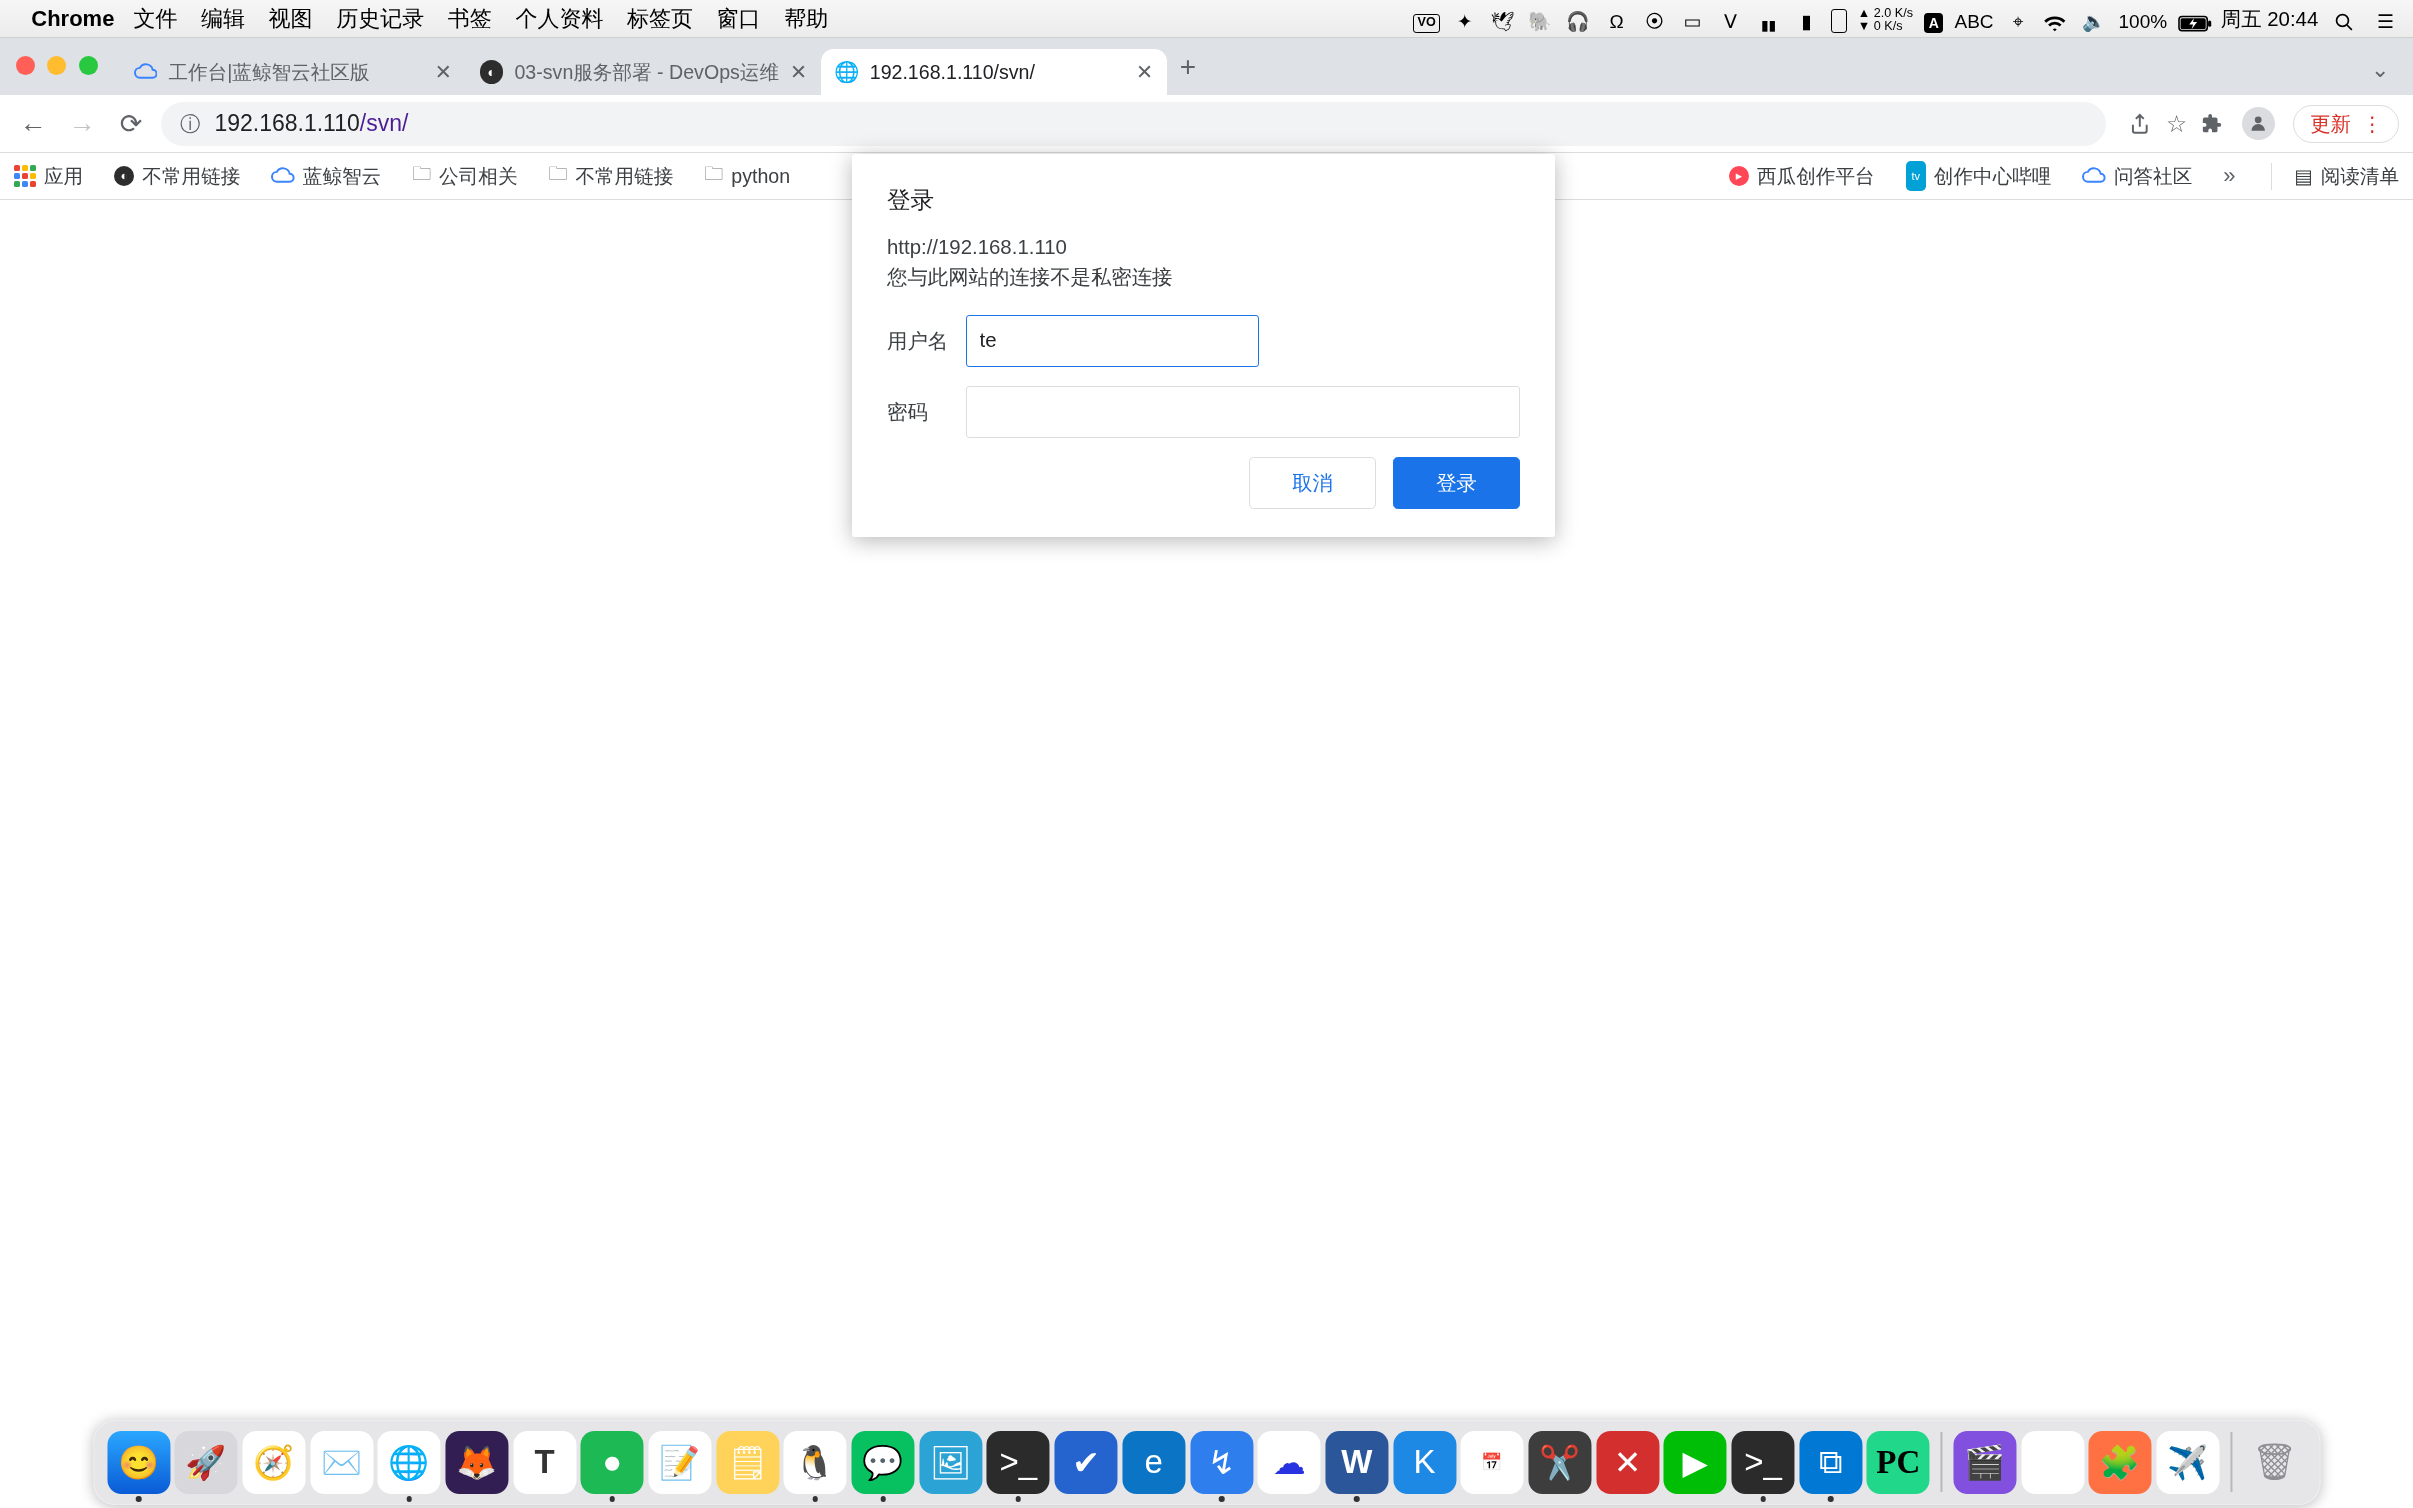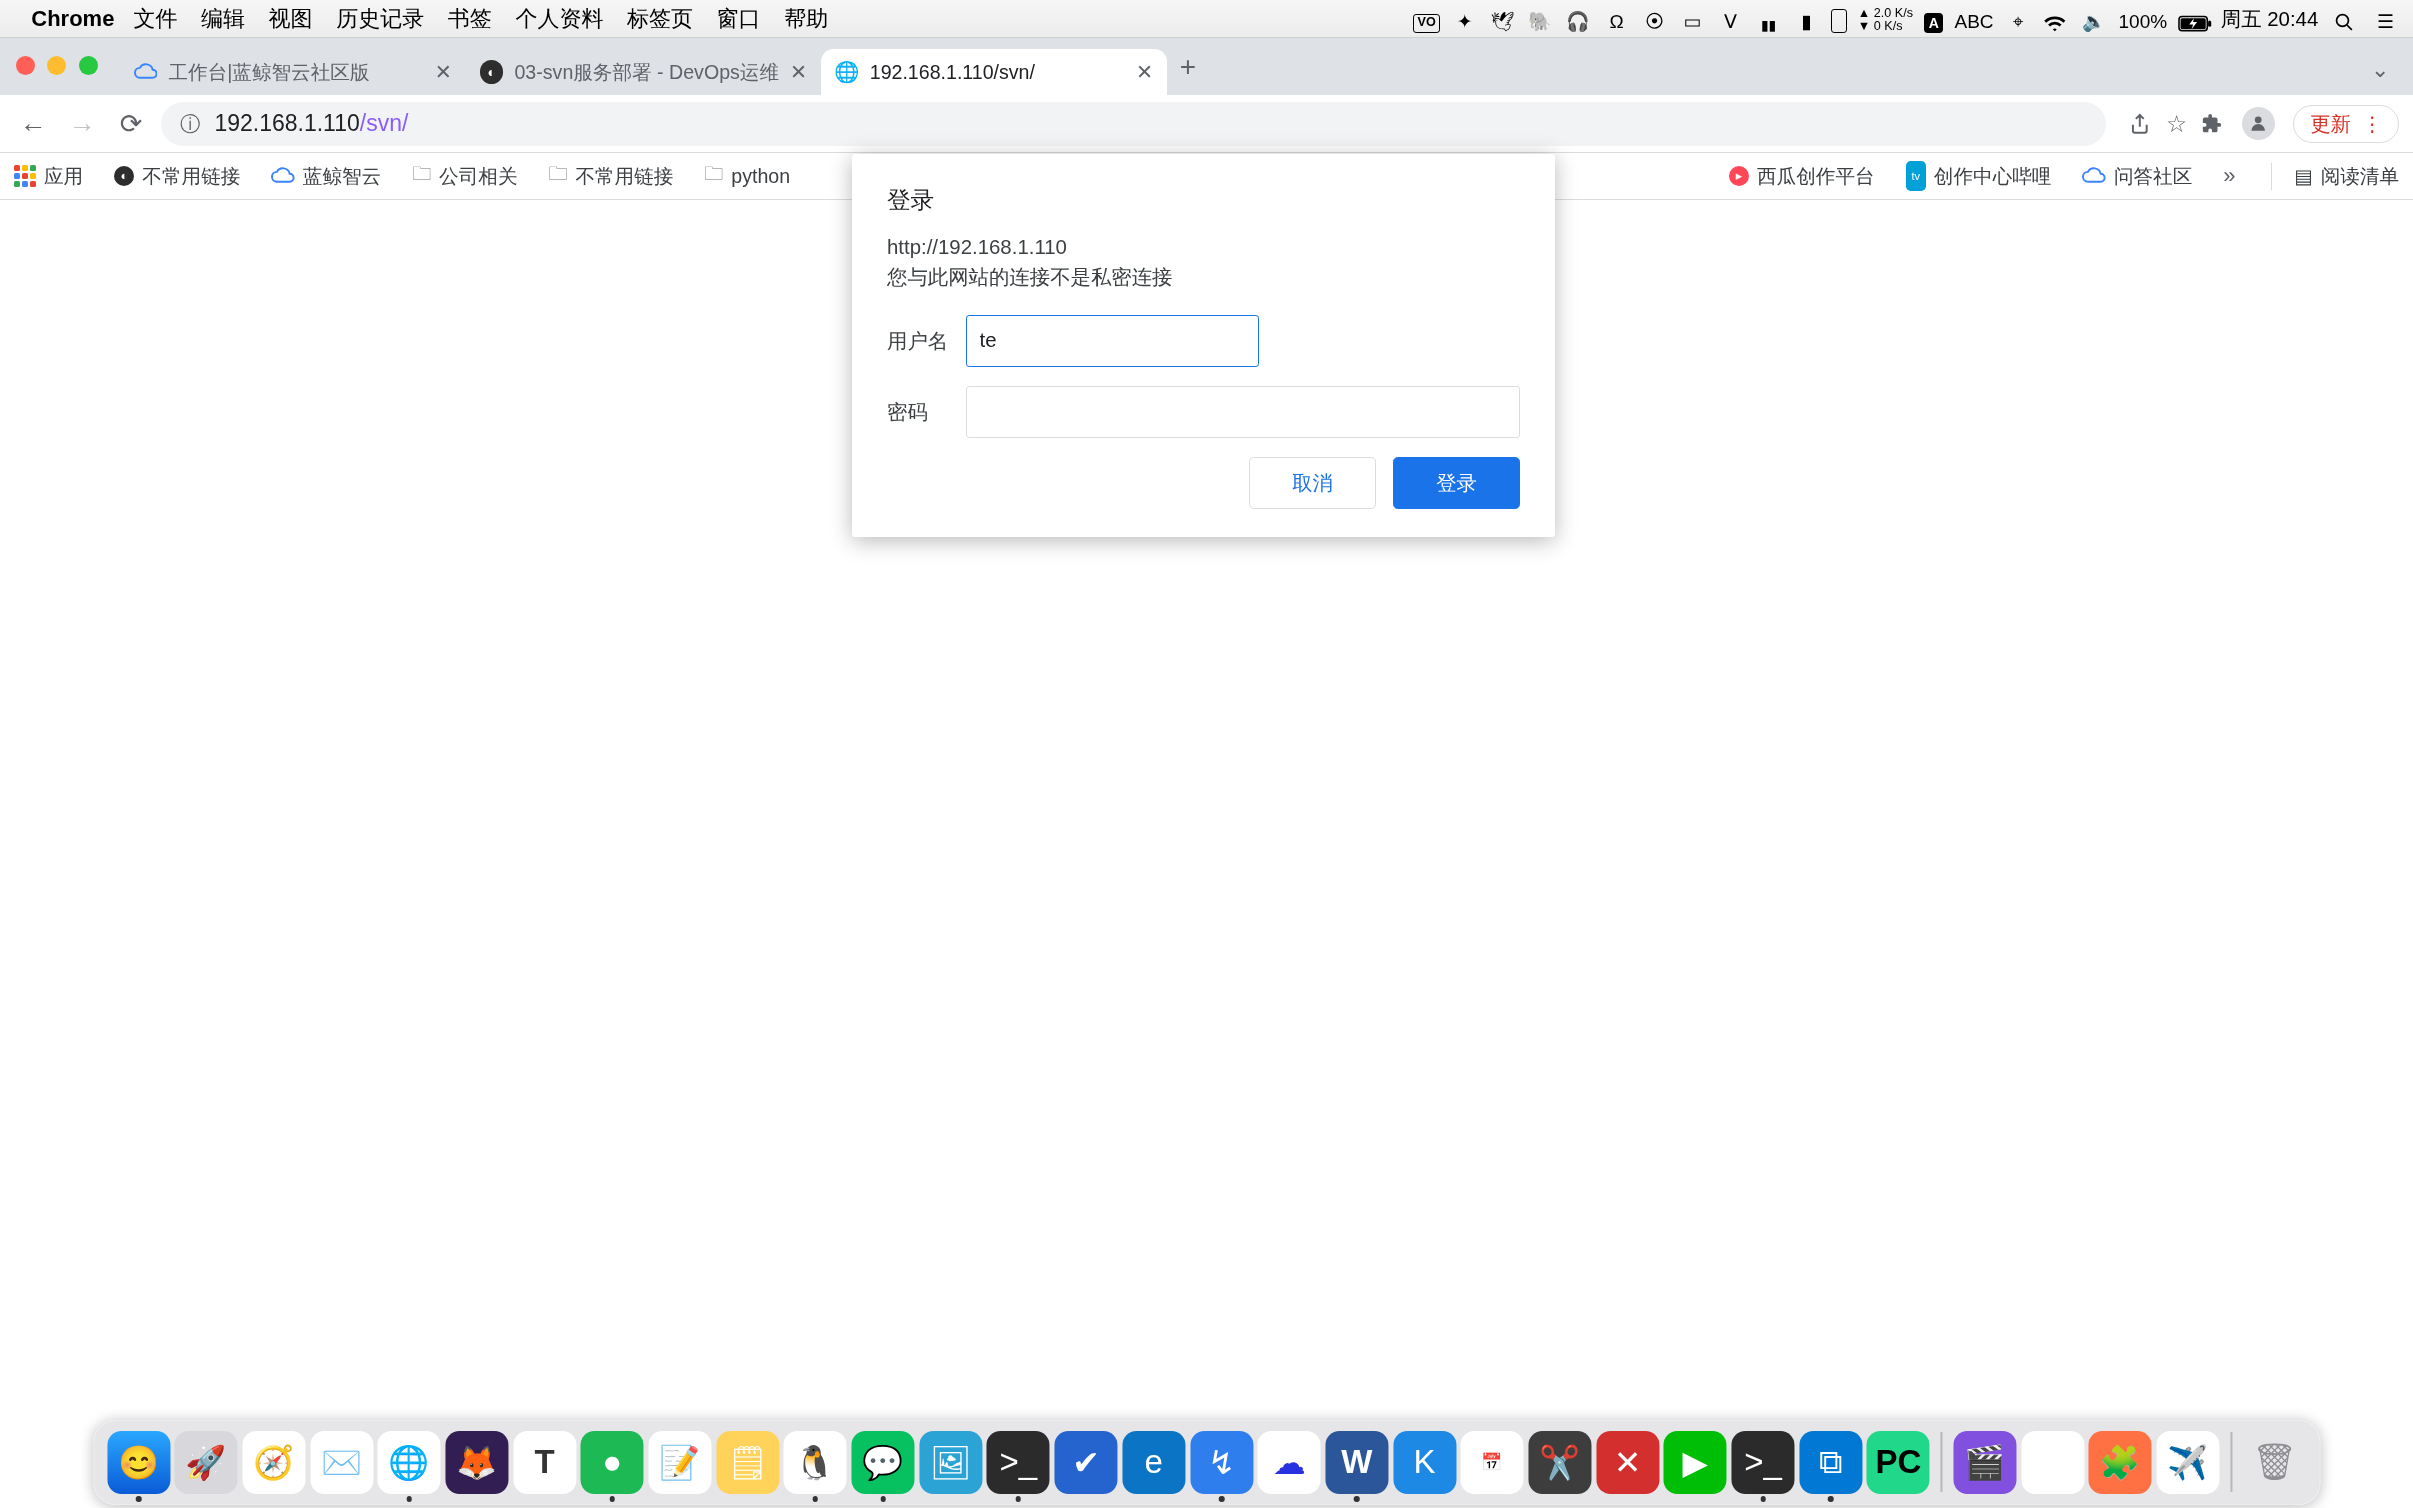--- a/index.html
+++ b/index.html
@@ -166,21 +166,21 @@
   <span class="newtab-btn">+</span>
   <span class="chev">⌄</span>
 </div>
 
 <div class="toolbar">
   <div class="nav-btn">←</div>
   <div class="nav-btn disabled">→</div>
   <div class="nav-btn">⟳</div>
   <div class="omnibox">
     <span class="info-icon">ⓘ</span>
-    <span><span style="color:#202124">192.168.1.110</span><span style="color:#8b5cf6">/svn/</span></span>
+    <span><span style="color:#202124">192.168.1.110</span><span style="color:#4c1d95">/svn/</span></span>
   </div>
   <div class="right-icons">
     <span class="ic">
       <svg width="23.6" height="23.6" viewBox="0 0 24 24" fill="none" stroke="#5f6368" stroke-width="2">
           <path d="M12 3v12M8 7l4-4 4 4M5 13v6a2 2 0 002 2h10a2 2 0 002-2v-6"></path>
         </svg>
     </span>
     <span class="ic">☆</span>
     <span class="ic">
       <svg width="22" height="22" viewBox="0 0 24 24">
@@ -309,21 +309,21 @@
   <div class="app running" style="background:#2e7eee">↯</div>
   <div class="app" style="background:#fff;color:#2932e1">☁</div>
   <div class="app running" style="background:#2b579a;font-weight:700;">W</div>
   <div class="app" style="background:#1e88e5">K</div>
   <div class="app" style="background:#fff;color:#e53935;font-size:17.3px;">📅</div>
   <div class="app" style="background:#3d3d3d">✂️</div>
   <div class="app" style="background:#d32f2f">✕</div>
   <div class="app" style="background:#00be06">▶</div>
   <div class="app running" style="background:#2b2b2b">&gt;_</div>
   <div class="app running" style="background:#0078d4">⧉</div>
-  <div class="app" style="background:#21d789;color:#000;font-weight:700;">PC</div>
+  <div class="app" style="background:#21d789;color:#000;font-weight:700;font-family:Liberation Serif, serif;">PC</div>
   <div class="sep"></div>
   <div class="app" style="background:#8250df">🎬</div>
   <div class="app" style="background:#fff">🖥</div>
   <div class="app" style="background:#ff7043">🧩</div>
   <div class="app" style="background:#fff;color:#1ba8ff">✈️</div>
   <div class="sep"></div>
   <div class="app trash" style="background:transparent;color:#8e8e93">🗑</div>
 </div>
 
 

